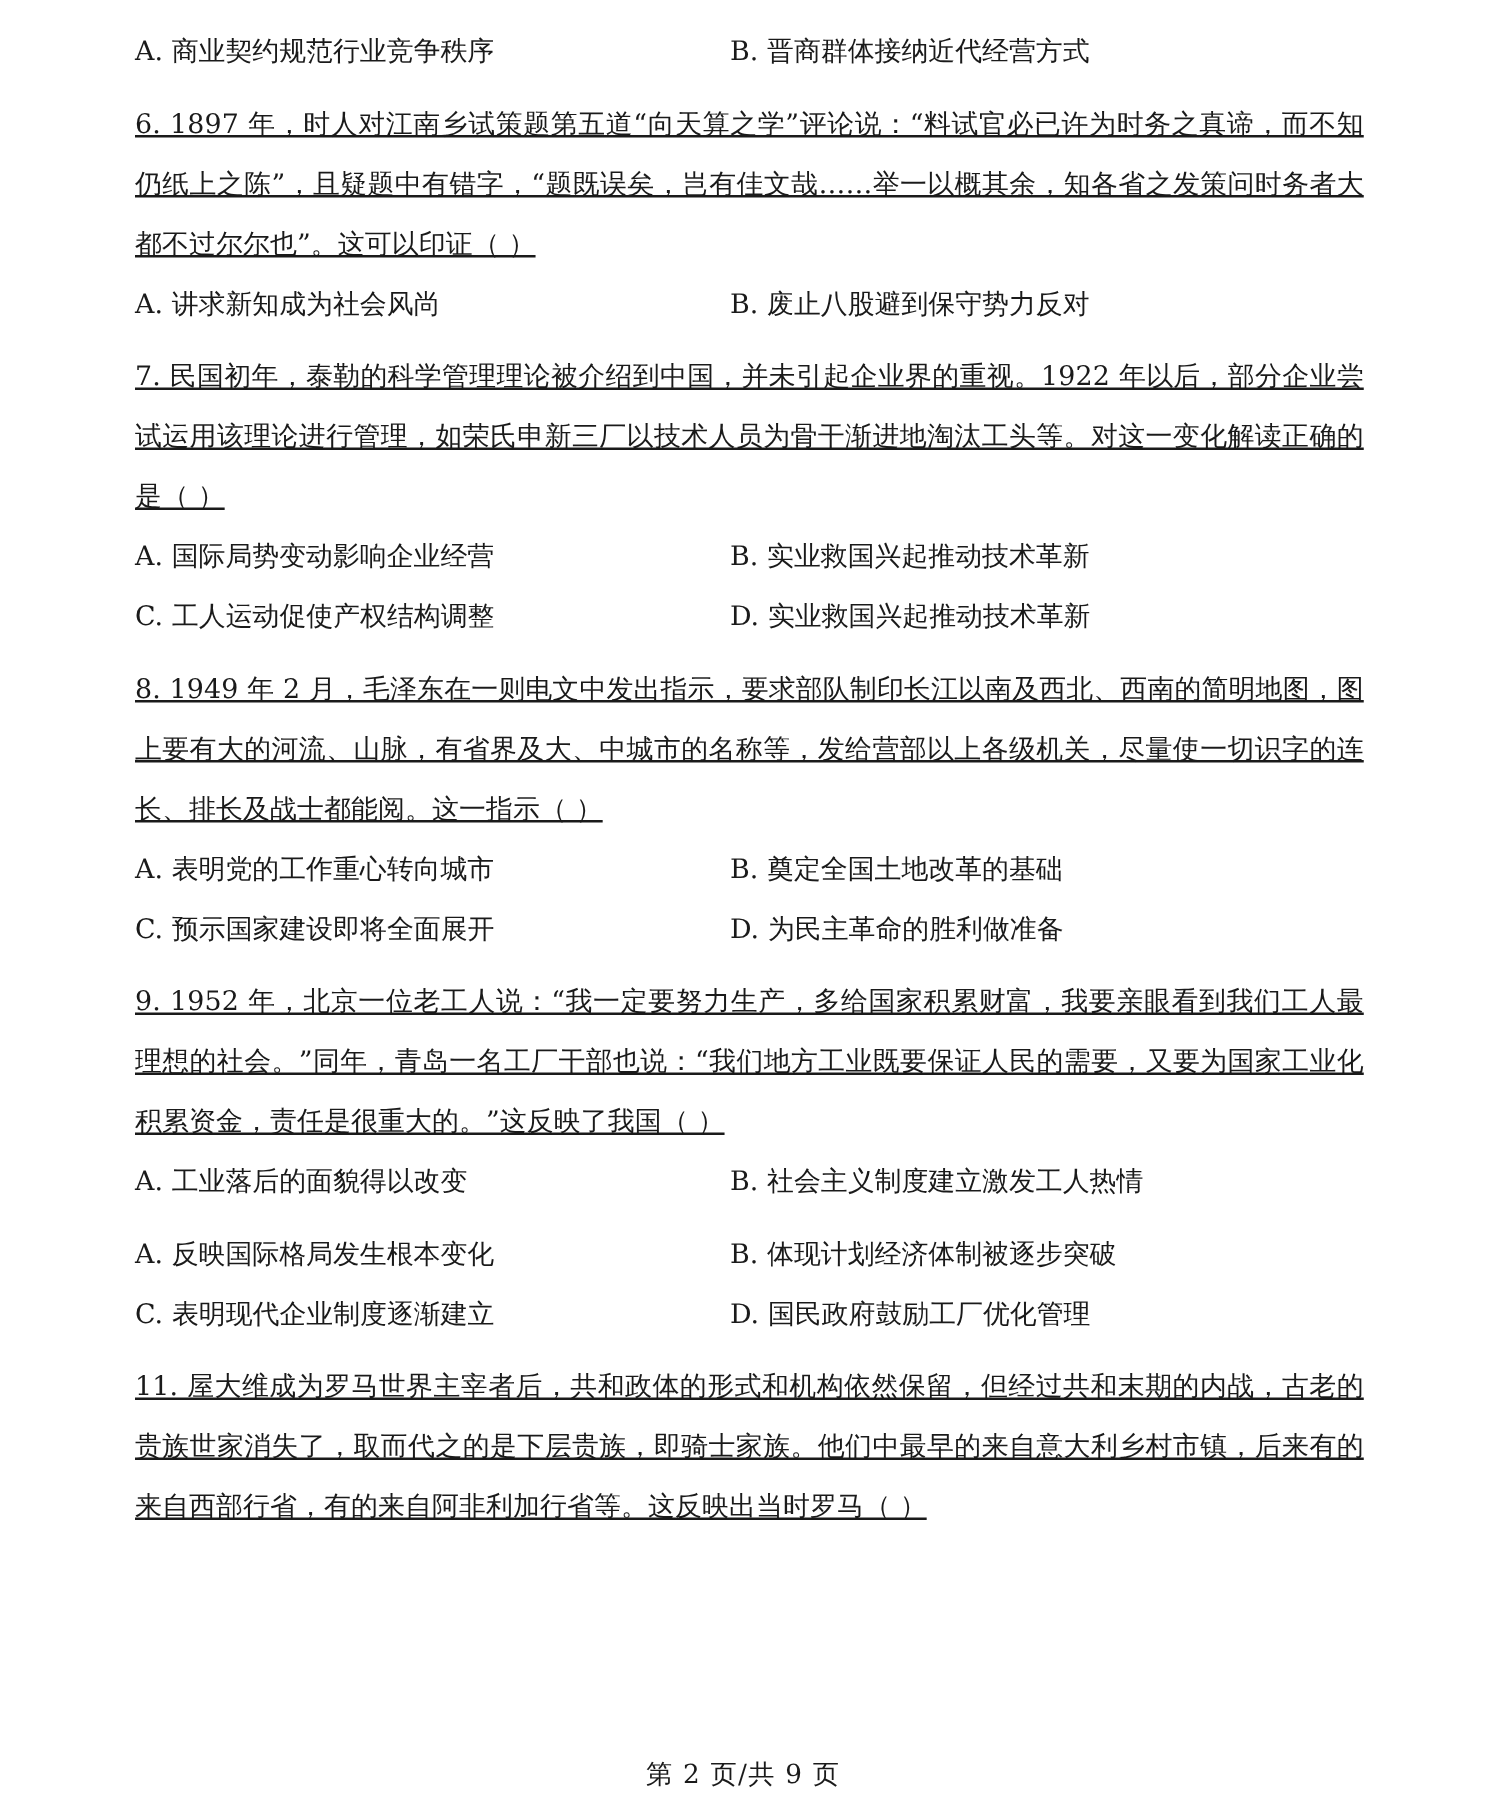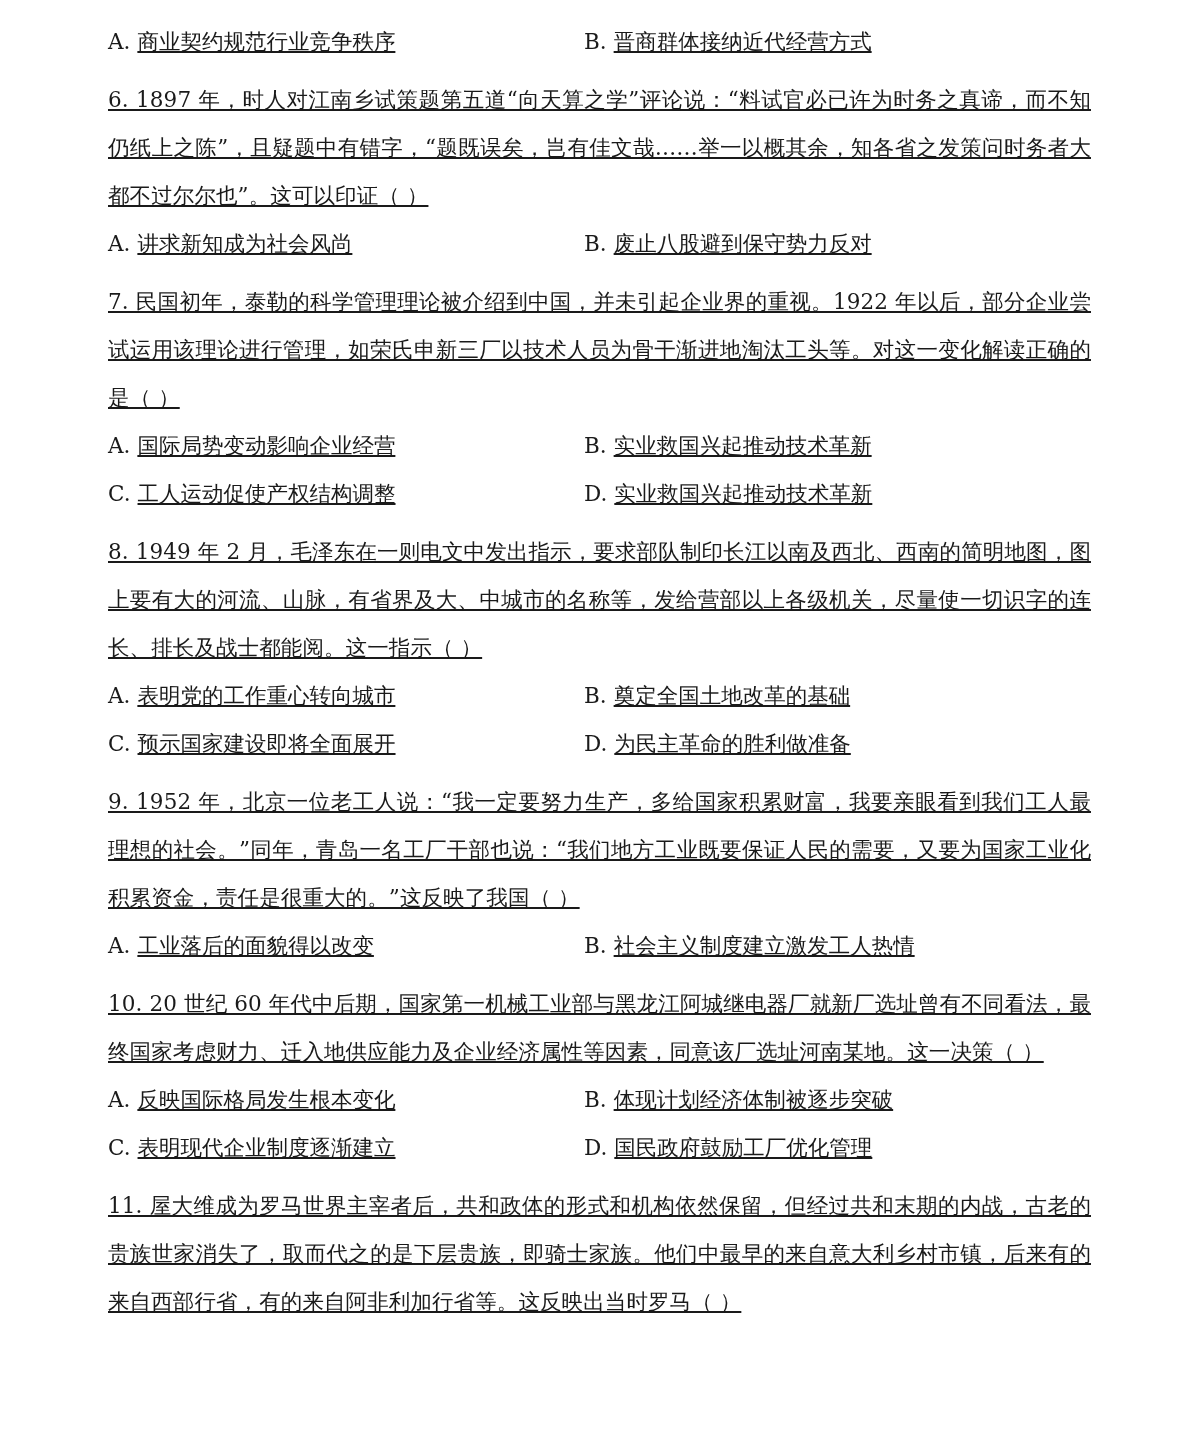--- a/index.html
+++ b/index.html
@@ -52,21 +52,21 @@
   .opt {
     position: absolute;
     top: 0;
   }
   .opt-a, .opt-c { left: 0px; }
   .opt-b, .opt-d { left: 476px; }
   .opt-letter {
     display: inline-block;
     margin-right: 7px;
   }
-  .opt-text { display: inline; text-decoration: underline; }
+  .opt-text { display: inline; }
 
   
   .q-block { margin-bottom: 0px; }
   .q-space { height: 10px; }
 
   
   .footer {
     position: absolute;
     left: 0;
     right: 0;
@@ -162,21 +162,20 @@
         </div>
         <div class="opt opt-b">
           <span class="opt-letter">B.</span><span class="opt-text">社会主义制度建立激发工人热情</span>
         </div>
       </div>
     </div>
 
     <div class="q-space"></div>
 
     <div class="q-block">
-      <p class="stem">10. 20 世纪 60 年代中后期，国家第一机械工业部与黑龙江阿城继电器厂就新厂选址曾有不同看法，最终国家考虑财力、迁入地供应能力及企业经济属性等因素，同意该厂选址河南某地。这一决策（  ）</p>
       <div class="opt-row">
         <div class="opt opt-a">
           <span class="opt-letter">A.</span><span class="opt-text">反映国际格局发生根本变化</span>
         </div>
         <div class="opt opt-b">
           <span class="opt-letter">B.</span><span class="opt-text">体现计划经济体制被逐步突破</span>
         </div>
       </div>
       <div class="opt-row">
         <div class="opt opt-c">
@@ -190,13 +189,14 @@
 
     <div class="q-space"></div>
 
     <div class="q-block">
       <p class="stem">11. 屋大维成为罗马世界主宰者后，共和政体的形式和机构依然保留，但经过共和末期的内战，古老的贵族世家消失了，取而代之的是下层贵族，即骑士家族。他们中最早的来自意大利乡村市镇，后来有的来自西部行省，有的来自阿非利加行省等。这反映出当时罗马（  ）</p>
 
     </div>
 
   </div>
 
+  <div class="footer">第 2 页/共 9 页</div>
 </div>
 
 </body></html>

